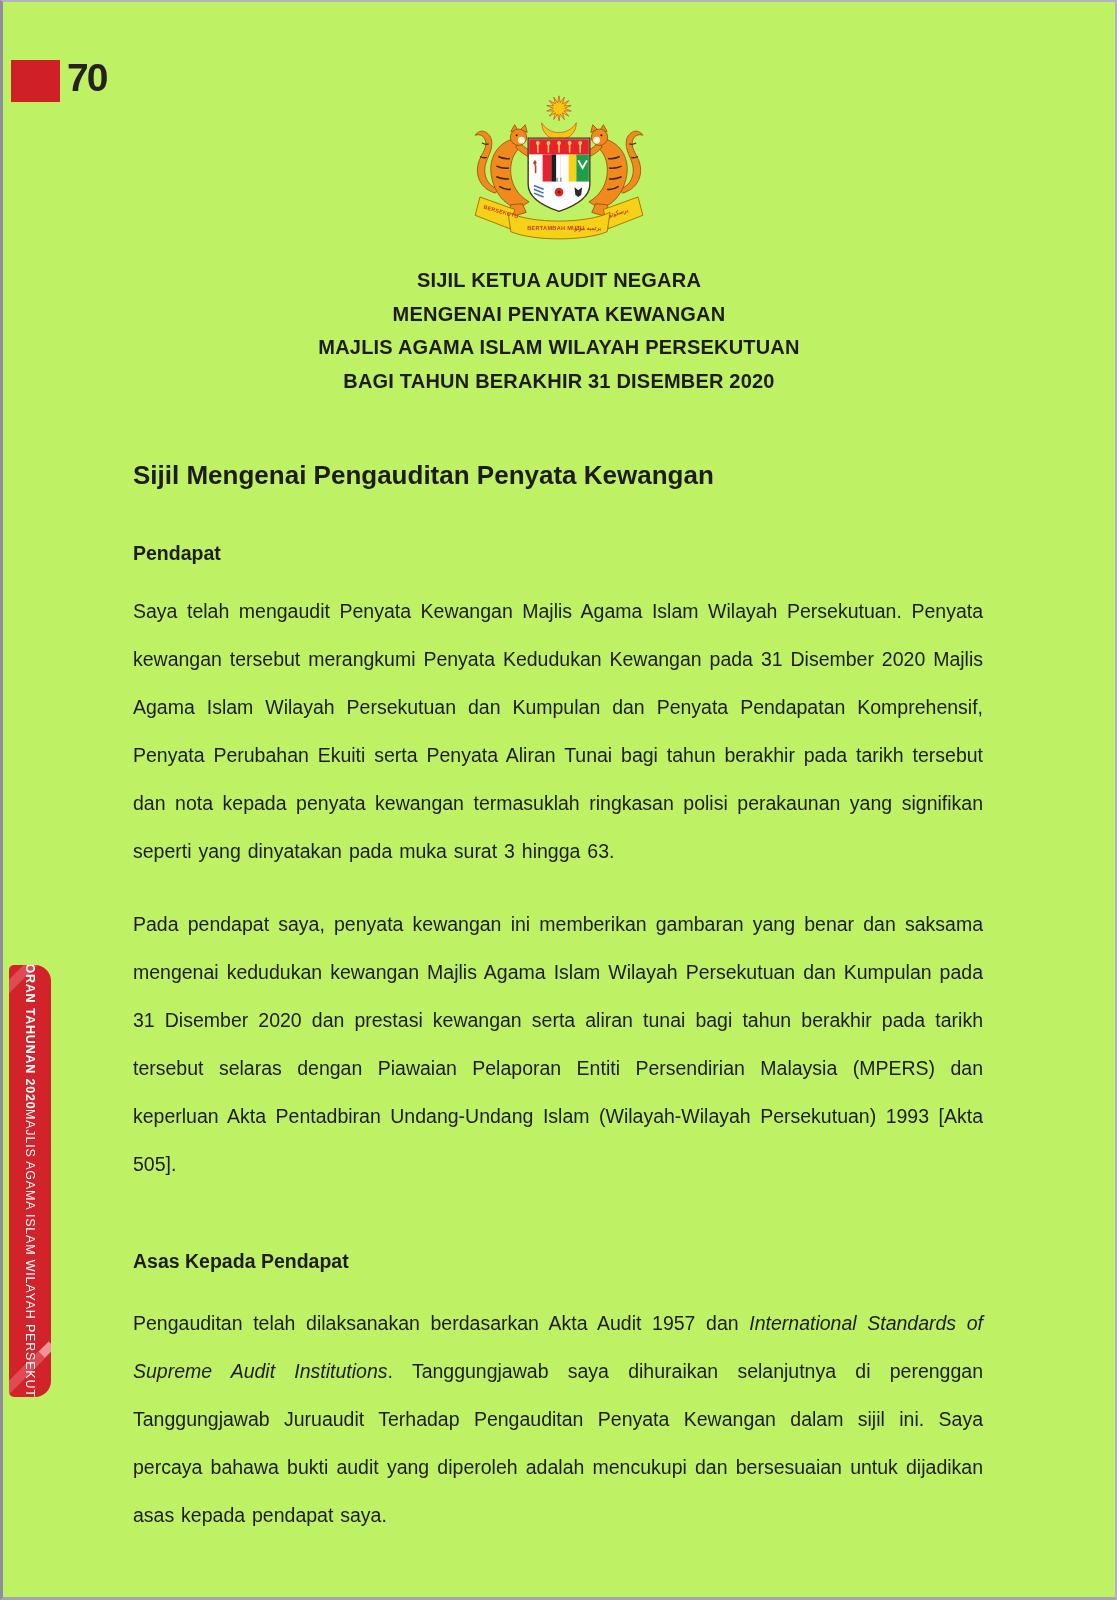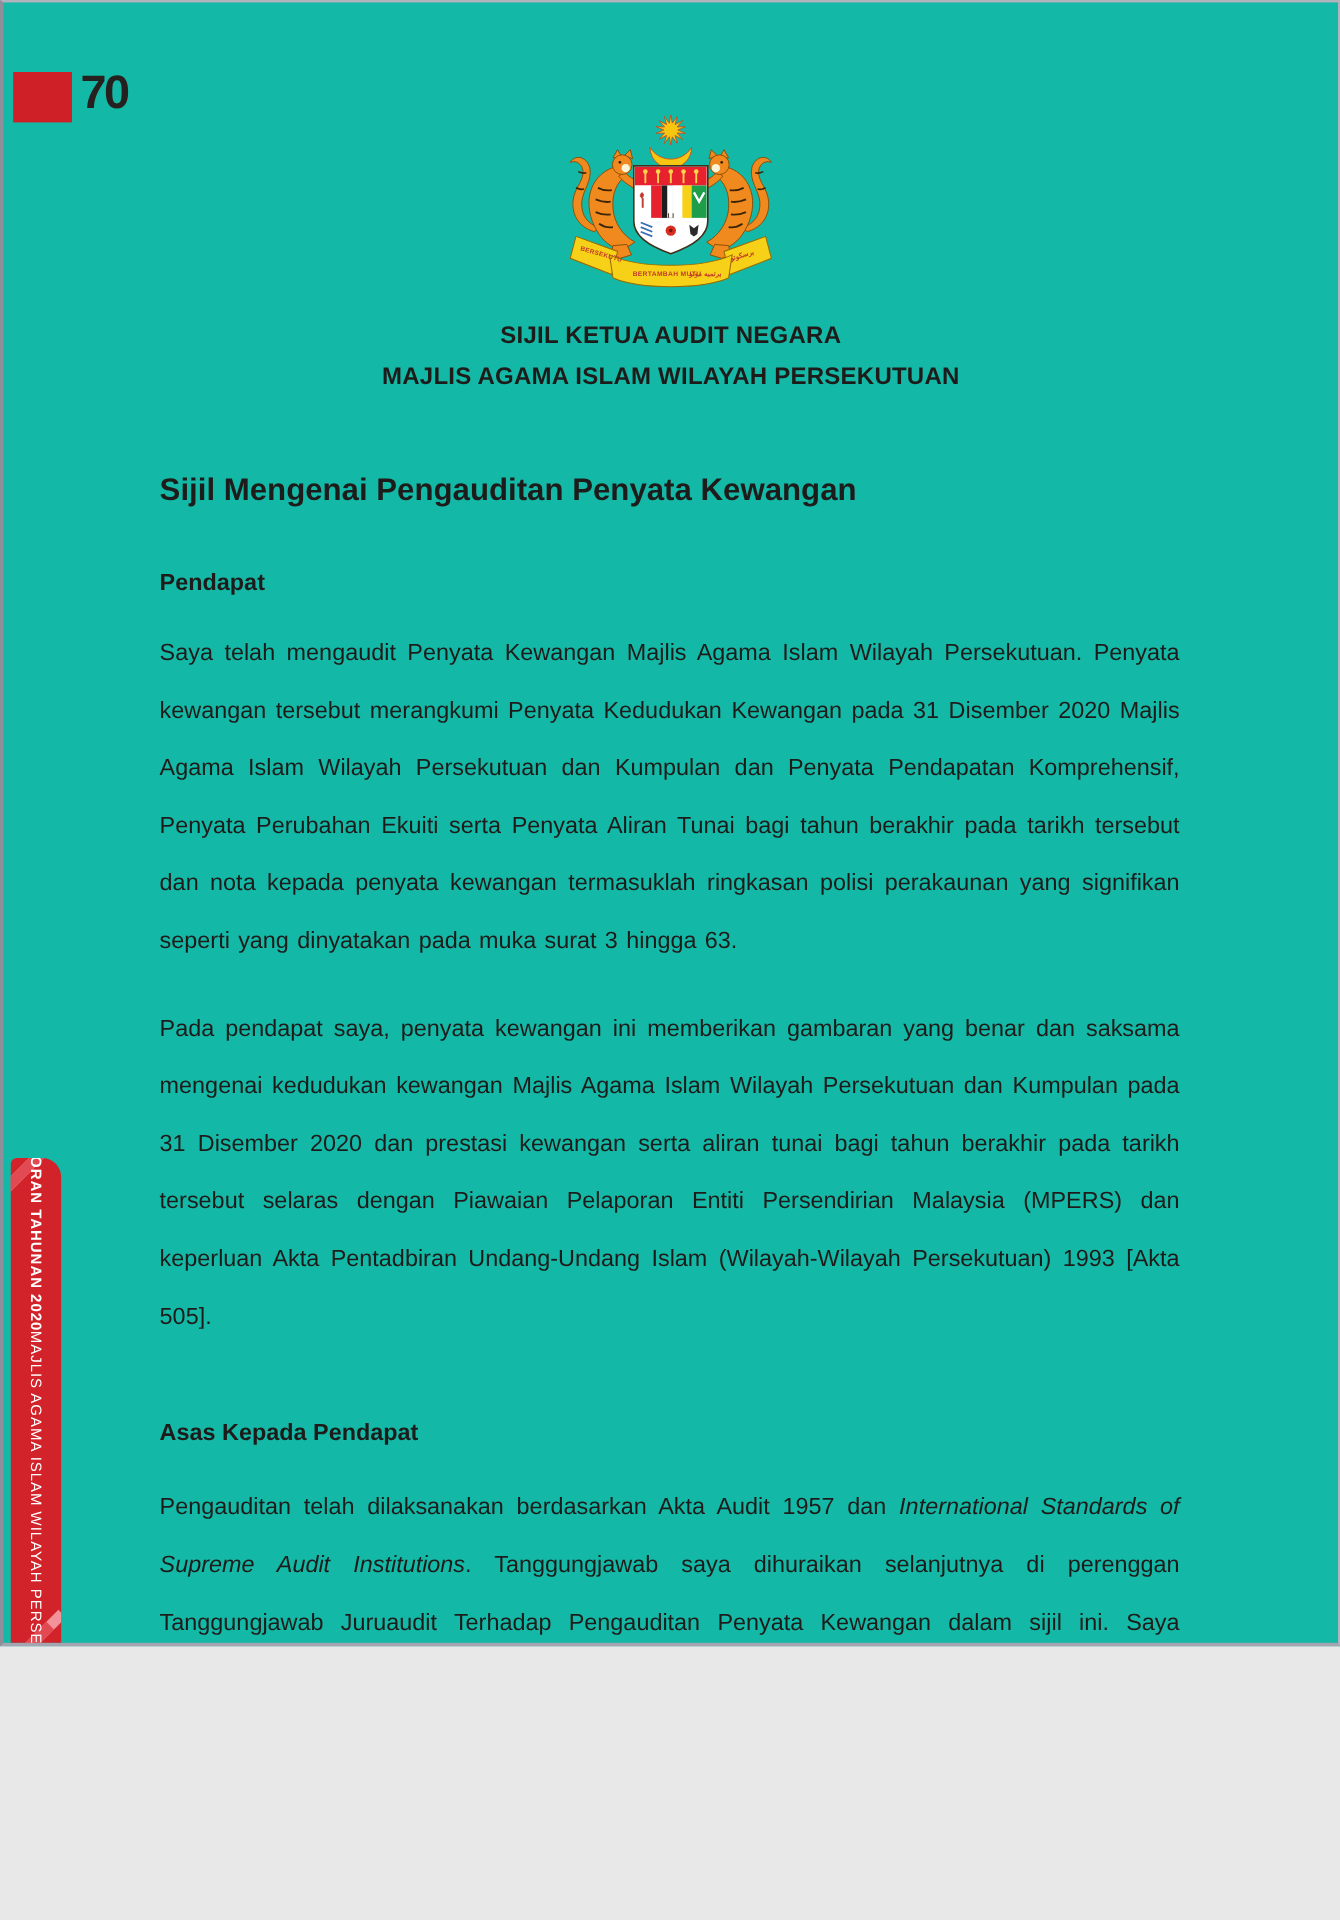--- a/index.html
+++ b/index.html
@@ -1,21 +1,21 @@
 <!DOCTYPE html>
 <html><head>
 <meta charset="utf-8">
 <style>
   * { margin:0; padding:0; box-sizing:border-box; }
   html,body { background:#e8e8e8; }
   body { font-family:"Liberation Sans", sans-serif; }
   .page {
     position:relative;
-    width:1117px; height:1372px;
-    background:#14b8a6;
+    width:1117px; height:1600px;
+    background:#bef264;
     border-top:2px solid #B3B3BE;
     border-right:2px solid #B3B3BE;
     border-bottom:3px solid #A5A5B1;
     border-left:3px solid #8F8F9B;
     overflow:hidden;
   }
 
   
   .pn-box {
     position:absolute; left:8px; top:58px;
@@ -165,21 +165,23 @@
       <path d="M 57,124 C 82,136 138,136 163,124 L 160,144 C 136,154 84,154 60,144 Z" fill="#F7D117" stroke="#9A6B00" stroke-width="0.9"></path>
       <text transform="translate(31.5,120) rotate(16)" font-size="5.6" font-weight="bold" fill="#C23B28" letter-spacing="0.3">BERSEKUTU</text>
       <text transform="translate(162,129) rotate(-16)" font-size="6" font-weight="bold" fill="#C23B28">برسكوتو</text>
       <text x="77" y="142" font-size="5.8" font-weight="bold" fill="#C23B28" letter-spacing="0.3">BERTAMBAH MUTU</text>
       <text x="126" y="142" font-size="6" font-weight="bold" fill="#C23B28">برتمبه موتو</text>
     </g>
   </svg>
 
   <div class="title-block">
     <div>SIJIL KETUA AUDIT NEGARA</div>
+    <div>MENGENAI PENYATA KEWANGAN</div>
     <div>MAJLIS AGAMA ISLAM WILAYAH PERSEKUTUAN</div>
+    <div>BAGI TAHUN BERAKHIR 31 DISEMBER 2020</div>
   </div>
 
   <div class="content">
     <div class="h-sub">Sijil Mengenai Pengauditan Penyata Kewangan</div>
 
     <div class="h-sec h-pendapat">Pendapat</div>
 
     <p class="para">Saya telah mengaudit Penyata Kewangan Majlis Agama Islam Wilayah Persekutuan. Penyata kewangan tersebut merangkumi Penyata Kedudukan Kewangan pada 31 Disember 2020 Majlis Agama Islam Wilayah Persekutuan dan Kumpulan dan Penyata Pendapatan Komprehensif, Penyata Perubahan Ekuiti serta Penyata Aliran Tunai bagi tahun berakhir pada tarikh tersebut dan nota kepada penyata kewangan termasuklah ringkasan polisi perakaunan yang signifikan seperti yang dinyatakan pada muka surat 3 hingga 63.</p>
 
     <p class="para" style="margin-top:25px">Pada pendapat saya, penyata kewangan ini memberikan gambaran yang benar dan saksama mengenai kedudukan kewangan Majlis Agama Islam Wilayah Persekutuan dan Kumpulan pada 31 Disember 2020 dan prestasi kewangan serta aliran tunai bagi tahun berakhir pada tarikh tersebut selaras dengan Piawaian Pelaporan Entiti Persendirian Malaysia (MPERS) dan keperluan Akta Pentadbiran Undang-Undang Islam (Wilayah-Wilayah Persekutuan) 1993 [Akta 505].</p>

